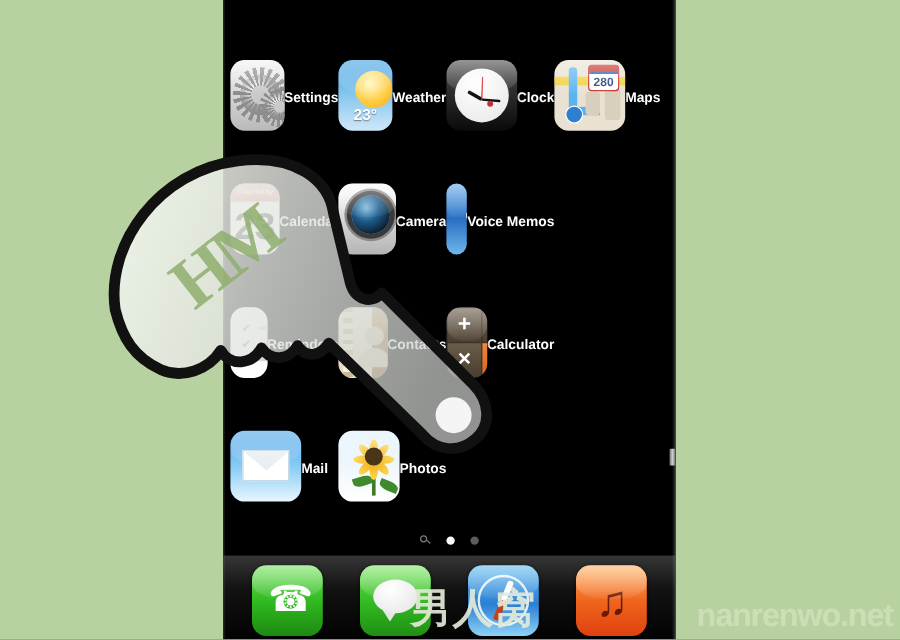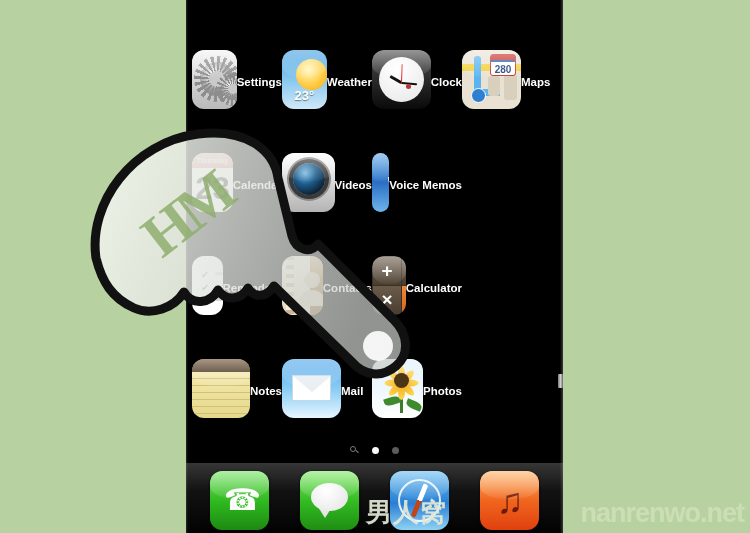--- a/index.html
+++ b/index.html
@@ -240,21 +240,21 @@
     transform:rotate(-38deg); letter-spacing:-4px;
     font-family:"Liberation Serif", serif;
   }
   #wm-site {
     position:absolute; right:6px; bottom:4px;
     font-size:27px; font-weight:bold; color:#cfe0b8; opacity:.9;
     letter-spacing:-1px; font-family:"Liberation Sans", sans-serif;
   }
   #wm-cn {
     position:absolute; right:116px; bottom:3px;
-    font-size:26px; font-weight:bold; color:#e4ead8; opacity:.92;
+    font-size:34px; font-weight:bold; color:#e4ead8; opacity:.92;
     letter-spacing:1px;
     margin-left:32px;
   }
 </style>
 </head>
 <body>
 
 <div id="root">
 
   <div id="phone">
@@ -323,21 +323,21 @@
             <div class="cal-head">Thursday</div>
             <div class="cal-day">23</div>
           </div>
           <div class="app-label">Calendar</div>
         </div>
 
         <div class="app">
           <div class="app-icon ic-camera">
             <div class="lens"></div>
           </div>
-          <div class="app-label">Videos</div>
+          <div class="app-label">Camera</div>
         </div>
 
 
         <div class="app">
           <div class="app-icon ic-voice">
             <div class="mic"></div>
               <div class="mic-arc"></div>
             <div class="mic-stem"></div>
               <div class="mic-base"></div>
           </div>
@@ -376,27 +376,20 @@
             <div class="calc-btn calc-dark" style="left:1px;top:30px">×</div>
             <div class="calc-btn calc-orange" style="left:30px;top:30px">=</div>
           </div>
           <div class="app-label">Calculator</div>
         </div>
 
       </div>
 
       <div class="grid-row">
 
-        <div class="app">
-          <div class="app-icon ic-notes">
-            <div class="notes-lines"></div>
-            <div class="notes-top"></div>
-          </div>
-          <div class="app-label">Notes</div>
-        </div>
 
         <div class="app">
           <div class="app-icon ic-mail">
             <div class="envelope">
                 <div class="env-flap"></div>
               </div>
           </div>
           <div class="app-label">Mail</div>
         </div>
 

